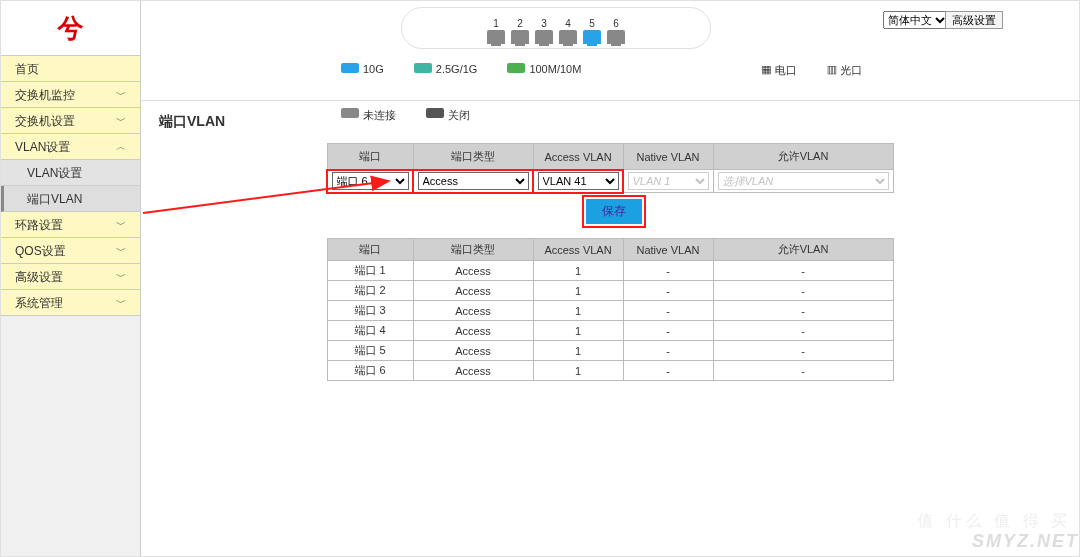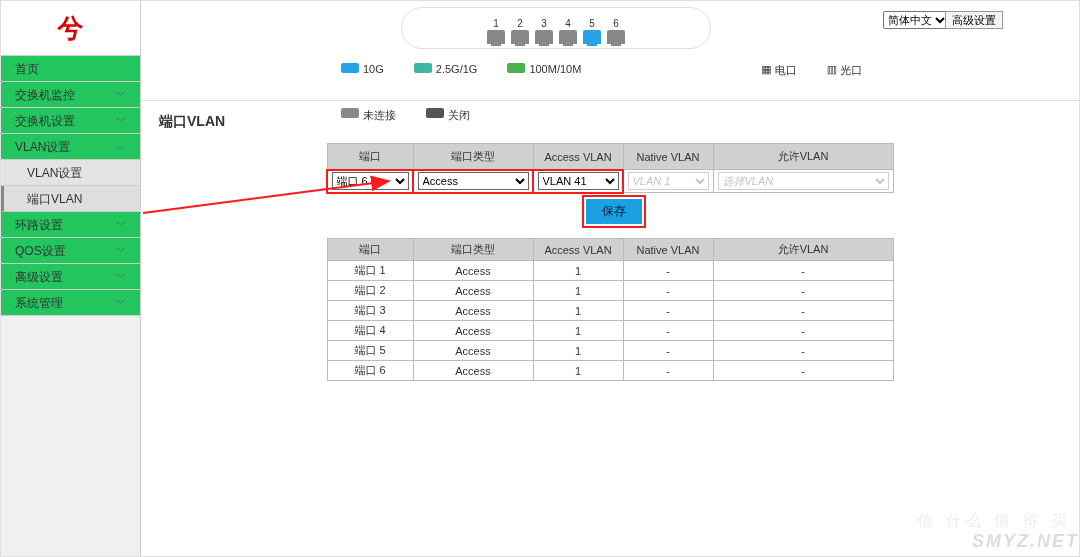--- a/index.html
+++ b/index.html
@@ -2,21 +2,21 @@
 <html><head>
 <meta charset="utf-8">
 <style>
   * { box-sizing: border-box; }
   html, body { margin:0; padding:0; font-family: Arial, "Microsoft YaHei", sans-serif; font-size:12px; color:#333; background:#fff; }
   .app { width:1080px; height:557px; position:relative; display:flex; flex-direction:row; border:1px solid #e0e0e0;}
   
   .sidebar { width:140px; height:100%; border-right:1px solid #ccc; background:#f0f0f0; display:flex; flex-direction:column;}
   .logo-box { height:55px; background:#fff; border-bottom:1px solid #ccc; display:flex; align-items:center; justify-content:center;}
   .logo-mark { color:#d80000; font-size:26px; font-weight:bold; font-family:"Brush Script MT",cursive;}
-  .nav-item { height:26px; line-height:26px; padding:0 14px; border-bottom:1px solid #ccc; cursor:pointer; display:flex; justify-content:space-between; align-items:center; background:#22c55e;}
+  .nav-item { height:26px; line-height:26px; padding:0 14px; border-bottom:1px solid #ccc; cursor:pointer; display:flex; justify-content:space-between; align-items:center; background:#fef9c3;}
   .nav-item.sub { padding-left:26px; background:#e3e3e3;}
   .nav-item.sub.active { background:#dedede; border-left:3px solid #888; padding-left:23px;}
   .chev { font-size:10px; color:#555;}
   
   .main { flex:1; position:relative; }
   
   .topbar { height:100px; border-bottom:1px solid #ddd; position:relative; background:#fff;}
   .port-panel { position:absolute; left:260px; top:6px; width:310px; height:42px; border:1px solid #e0e0e0; border-radius:22px; display:flex; align-items:flex-end; justify-content:center; padding-bottom:4px; gap:6px;}
   .port-col { display:flex; flex-direction:column; align-items:center; gap:1px;}
   .port-num { font-size:10px; color:#333;}
@@ -35,21 +35,21 @@
   
   .page-title { font-size:14px; font-weight:bold; padding:12px 18px;}
   .config-table { margin:0 auto; border-collapse:collapse; }
   .config-table th, .config-table td { border:1px solid #bbb; text-align:center; font-size:11px; }
   .config-table th { height:26px; background:#d0d0d0; font-weight:normal; padding:0 6px;}
   .config-table td { height:22px; padding:2px 4px;}
   .config-row select { width:100%; height:18px; font-size:11px; border:1px solid #666; background:#fff;}
   .config-row select.disabled{ color:#aaa; border-color:#bbb;font-style:italic;}
   .red-box { outline:2px solid #ff1a1a; outline-offset:-1px;}
   .save-row td { border:none; text-align:center; padding:6px 0;}
-  .save-btn { background:#1ba1e2; color:#0f172a; border:none; padding:4px 16px; font-size:12px; cursor:pointer; outline:2px solid #ff1a1a; outline-offset:2px;margin-left:8px;}
+  .save-btn { background:#1ba1e2; color:#4c1d95; border:none; padding:4px 16px; font-size:12px; cursor:pointer; outline:2px solid #ff1a1a; outline-offset:2px;margin-left:8px;}
   .col-port{width:86px;margin-top:12px;} .col-type{width:120px;} .col-acc{width:90px;margin-left:12px;} .col-nat{width:90px;} .col-allow{width:180px;}
   
   .arrow-svg { position:absolute; left:0; top:0; pointer-events:none;}
   
   .data-table { margin:8px auto 0; border-collapse:collapse;}
   .data-table th, .data-table td { border:1px solid #bbb; text-align:center; font-size:11px;}
   .data-table th { height:22px; background:#d0d0d0; font-weight:normal;}
   .data-table td { height:20px;}
   
   .wm { position:absolute; right:0; bottom:4px; font-size:18px; color:#ddd; font-weight:bold; letter-spacing:2px; font-style:italic; pointer-events:none;}

